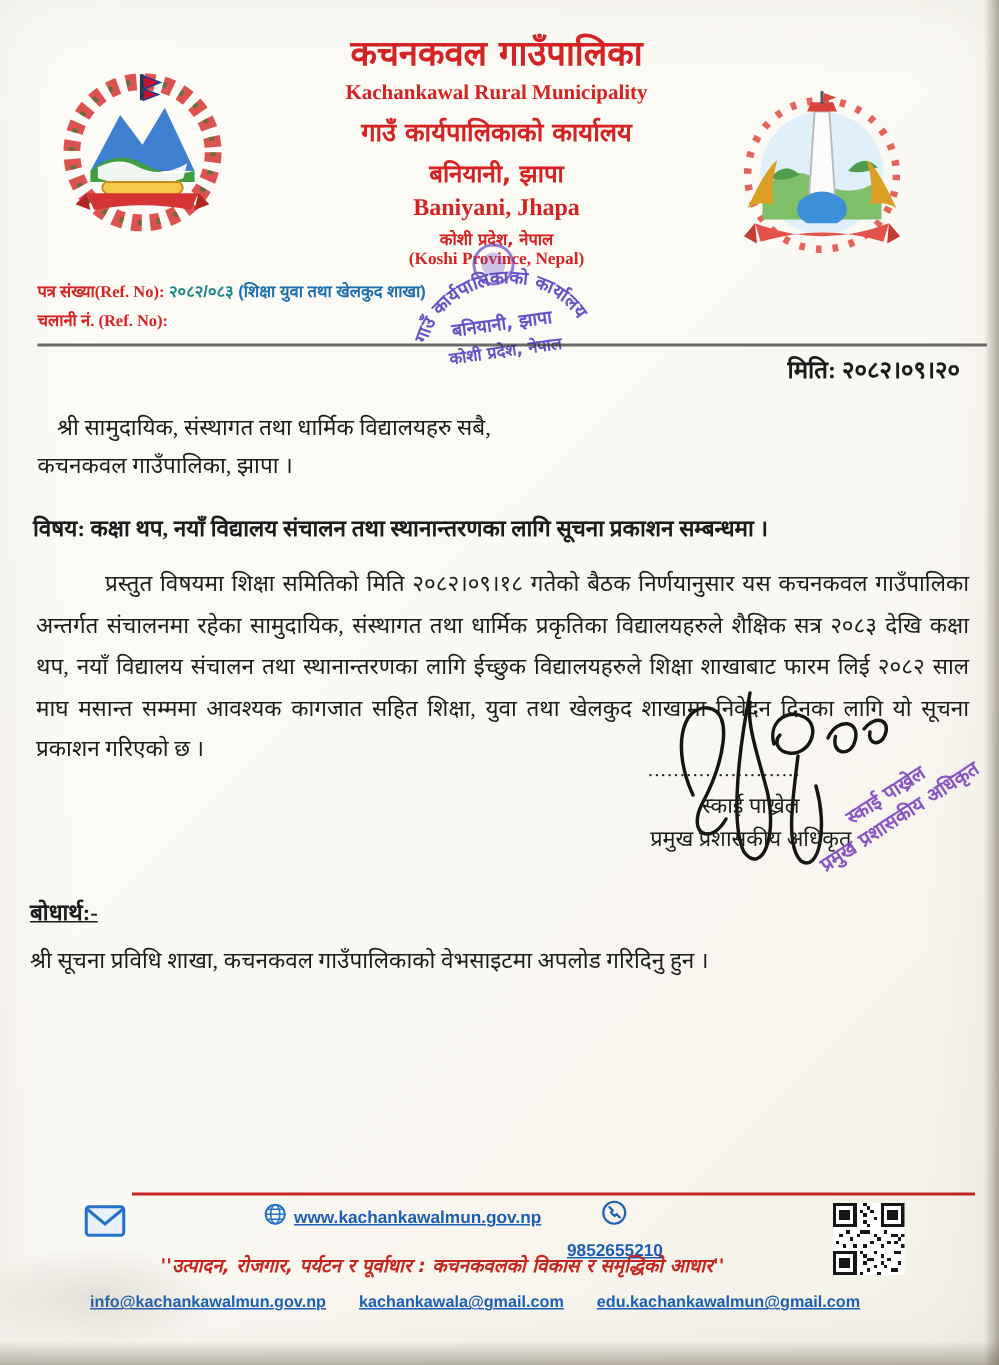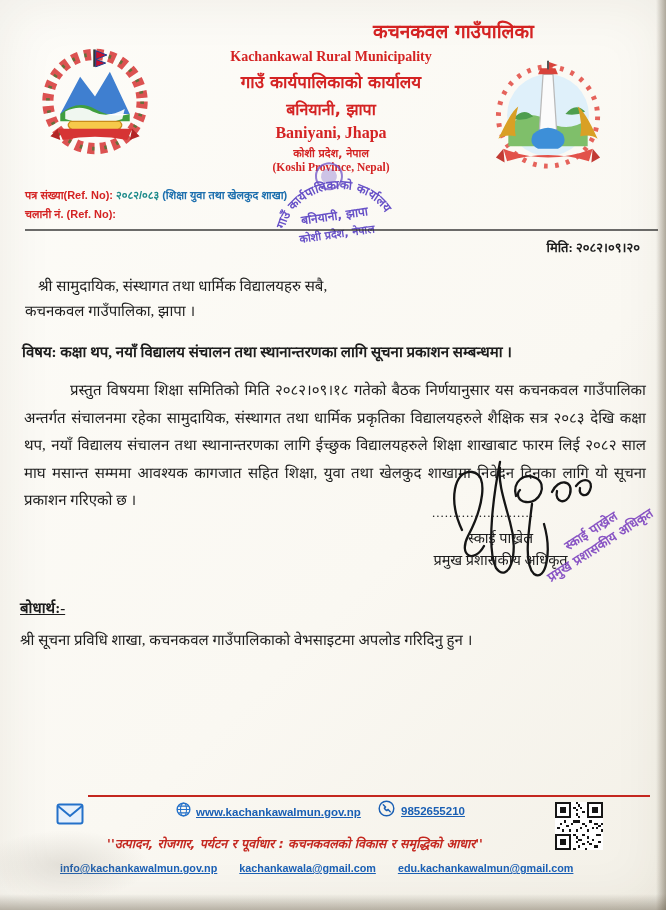--- a/index.html
+++ b/index.html
@@ -10,50 +10,50 @@
     overflow:hidden;
     font-family:"Liberation Serif","DejaVu Sans",serif;
     color:#1c1c1c;
     box-shadow:inset 0 0 55px rgba(60,50,30,.08);
   }
   .page::after{ content:""; position:absolute; top:0; right:0; width:10px; height:100%;
     background:linear-gradient(to right, rgba(90,80,60,0), rgba(90,80,60,.45)); pointer-events:none;}
   .page::before{ content:""; position:absolute; left:0; bottom:0; width:100%; height:16px;
     background:linear-gradient(to bottom, rgba(90,80,60,0), rgba(90,80,60,.38)); pointer-events:none; z-index:9;}
   .abs { position:absolute; }
-  .red { color:#d42323; }
+  .red { color:#d42323;font-family:Liberation Serif, serif; }
   .hdr { left:128px; top:18px; width:406px; text-align:center; color:#d42323; font-weight:bold; }
   .hdr div { white-space:nowrap; }
-  .h-np1 { font-size:19px; margin-bottom:5px; font-family:"DejaVu Sans",sans-serif;text-align:right; }
+  .h-np1 { font-size:23px; margin-bottom:5px; font-family:"DejaVu Sans",sans-serif; }
   .h-en1 { font-size:14px; margin-bottom:5px; }
   .h-np2 { font-size:17px; margin-bottom:5px; font-family:"DejaVu Sans",sans-serif; }
   .h-en2 { font-size:15.5px; margin-bottom:5px; }
   .h-np3 { font-size:16px; margin-bottom:4px; font-family:"DejaVu Sans",sans-serif; }
   .h-en3 { font-size:16px; margin-bottom:3px; }
   .h-np4 { font-size:11px; margin-bottom:1px; font-family:"DejaVu Sans",sans-serif; }
   .h-en4 { font-size:11.5px; }
   .refblock { left:25px; top:186px; font-size:11px; font-weight:bold; line-height:19px; font-family:"Liberation Sans",sans-serif;}
   .refblue { color:#1d6fae;margin-top:24px; }
   .refteal { color:#1d8a8a; }
   .rule { left:25px; top:229px; width:633px; border-top:2px solid rgba(45,45,45,.7); }
-  .dateblock { right:26px; top:236px; text-align:right; font-weight:bold; font-size:13px; line-height:23px; }
+  .dateblock { right:26px; top:236px; text-align:right; font-weight:bold; font-size:16px; line-height:23px; }
   .recipient { left:25px; top:274px; font-size:15px; line-height:25px; }
   .recipient .l1 { padding-left:13px; }
   .subject { left:22px; top:341px; font-size:15px; font-weight:bold; }
   .body-par { left:24px; top:377px; width:622px; font-size:15px; line-height:27.5px; text-align:justify; text-indent:46px; }
   .sig-block { left:408px; top:527px; width:185px; text-align:center; font-size:14.5px; line-height:22px; }
   .dotted { left:432px; top:505px; font-size:13px; letter-spacing:1px; color:#222; }
   .off-stamp { left:508px; top:521px; width:175px; color:#7a3fbf; font-weight:bold;
     font-size:13px; line-height:17px; transform:rotate(-33deg); opacity:.88; text-align:center;
     font-family:"DejaVu Sans",sans-serif; }
   .cc-head { left:20px; top:597px; font-size:15px; font-weight:bold; text-decoration:underline; }
   .cc-line { left:20px; top:629px; font-size:15px; }
   .f-rule { left:88px; top:795px; width:562px; border-top:2.2px solid #c4271f; }
   .f-web { left:176px; top:802px; display:flex; align-items:center; gap:5px;justify-content:center; }
-  .f-phone { left:378px; top:800px; display:flex; align-items:center; gap:6px; }
+  .f-phone { left:378px; top:800px; display:flex; align-items:center; gap:6px;flex-direction:column; }
   .blue-link { color:#1a5fb4; font-weight:bold; font-size:11.5px; text-decoration:underline; font-family:"Liberation Sans",sans-serif; }
   .f-emails { left:60px; top:862px; width:500px; display:flex; gap:22px; }
   .f-emails span { font-size:10.8px; }
   .slogan { left:55px; top:835px; width:480px; text-align:center; color:#c4271f; font-weight:bold; font-style:italic; font-size:12.5px; font-family:"DejaVu Sans",sans-serif;}
   .seal { left:258px; top:146px; width:150px; height:118px; transform:rotate(-8deg); opacity:.92; }
   .smudge { left:-20px; bottom:10px; width:170px; height:70px;
     background:radial-gradient(ellipse at center, rgba(120,110,95,.18), rgba(120,110,95,0) 70%); }
 </style>
 </head>
 <body>

